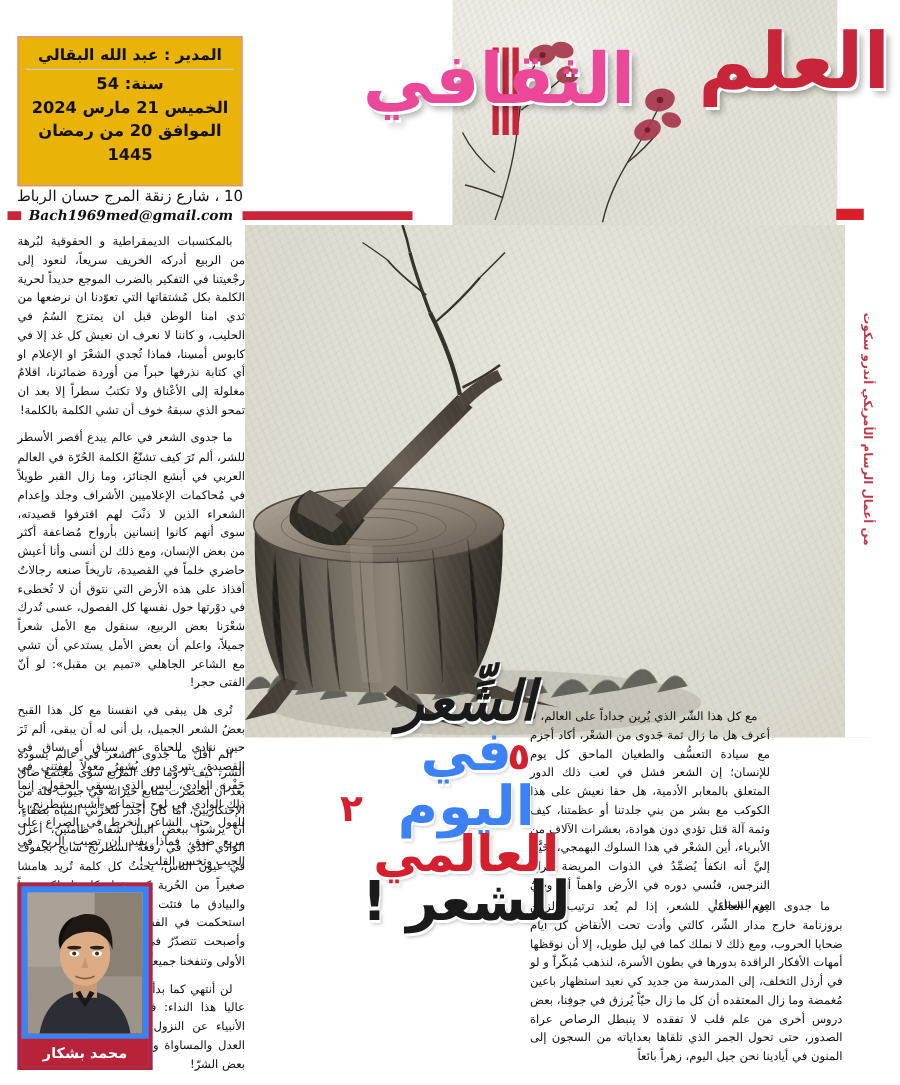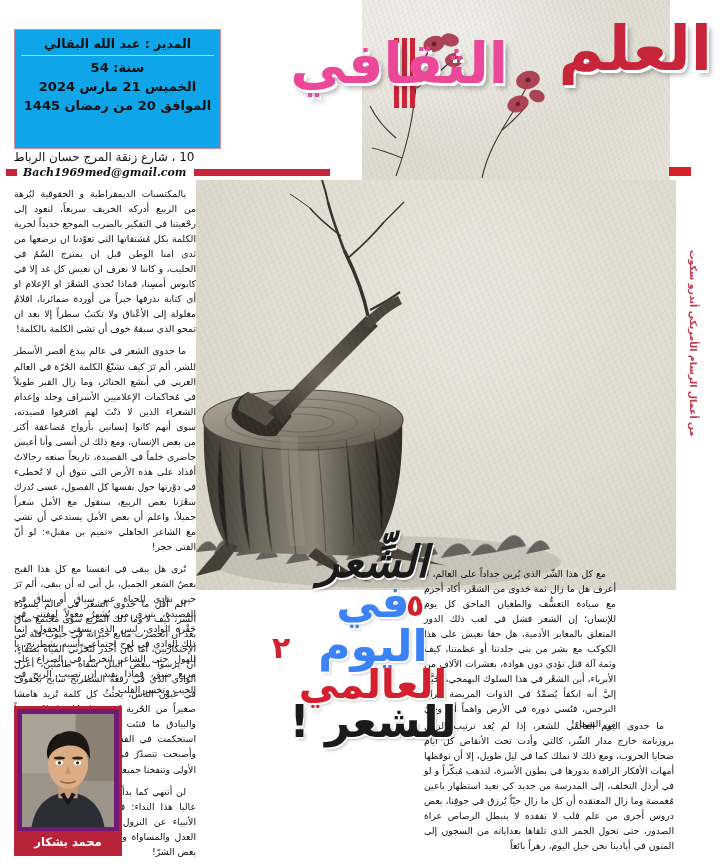--- a/index.html
+++ b/index.html
@@ -45,22 +45,22 @@
     letter-spacing:-2px; line-height:1;
     text-shadow:2px 3px 0 #fff, 4px 5px 5px rgba(0,0,0,.30);
     z-index:6;
   }
   .mast-redbars{ position:absolute; right:305px; top:38px; width:26px; height:70px; z-index:5; }
   .mast-redbars i{ display:inline-block; width:5px; height:70px; background:#c8253a; margin-left:3px; }
   .mast-red-chip{ position:absolute; left:669px; top:167px; width:22px; height:9px; background:#d81f2a; z-index:7; }
 
   
   .infobox{
-    position:absolute; left:14px; top:29px; width:207px; height:120px;
-    border:1.5px solid #d98a96; background:#0ea5e9;
+    position:absolute; left:14px; top:29px; width:180px; height:120px;
+    border:1.5px solid #d98a96; background:#eab308;
     text-align:center; padding-top:5px;
   }
   .infobox .dirline{
     font-size:12.5px; font-weight:700; color:#111; line-height:1.5;
     border-bottom:1px solid #ccc; padding-bottom:1px; margin:0 6px 2px;
   }
   .infobox .l{ font-size:13px; font-weight:700; color:#111; line-height:1.48; }
 
   .addr{
     position:absolute; left:6px; top:150px; width:196px;
@@ -124,21 +124,21 @@
   .marker{
     position:absolute; font-size:30px; font-weight:900; color:#d4202e;
     font-family:"DejaVu Sans",sans-serif; z-index:11;
   }
   .mk2{ left:272px; top:630px; }
   .mk5{ left:406px; top:588px; }
 
   
   .author{
     position:absolute; left:14px; top:706px; width:108px; height:150px;
-    border:3px solid #b9233a; background:#701a75; z-index:14;
+    border:3px solid #b9233a; background:#3b82f6; z-index:14;
     display:flex; flex-direction:column;
   }
   .author .ph{
     flex:1; margin:5px 5px 0; overflow:hidden; position:relative;
     background:linear-gradient(160deg,#b8b0a2 0%,#8f857a 45%,#6d6459 100%);
   }
   .author .name{
     height:22px; background:#b9233a; color:#fff;
     font-size:11.5px; font-weight:700; text-align:center;
     line-height:22px; margin:4px 0 0;

